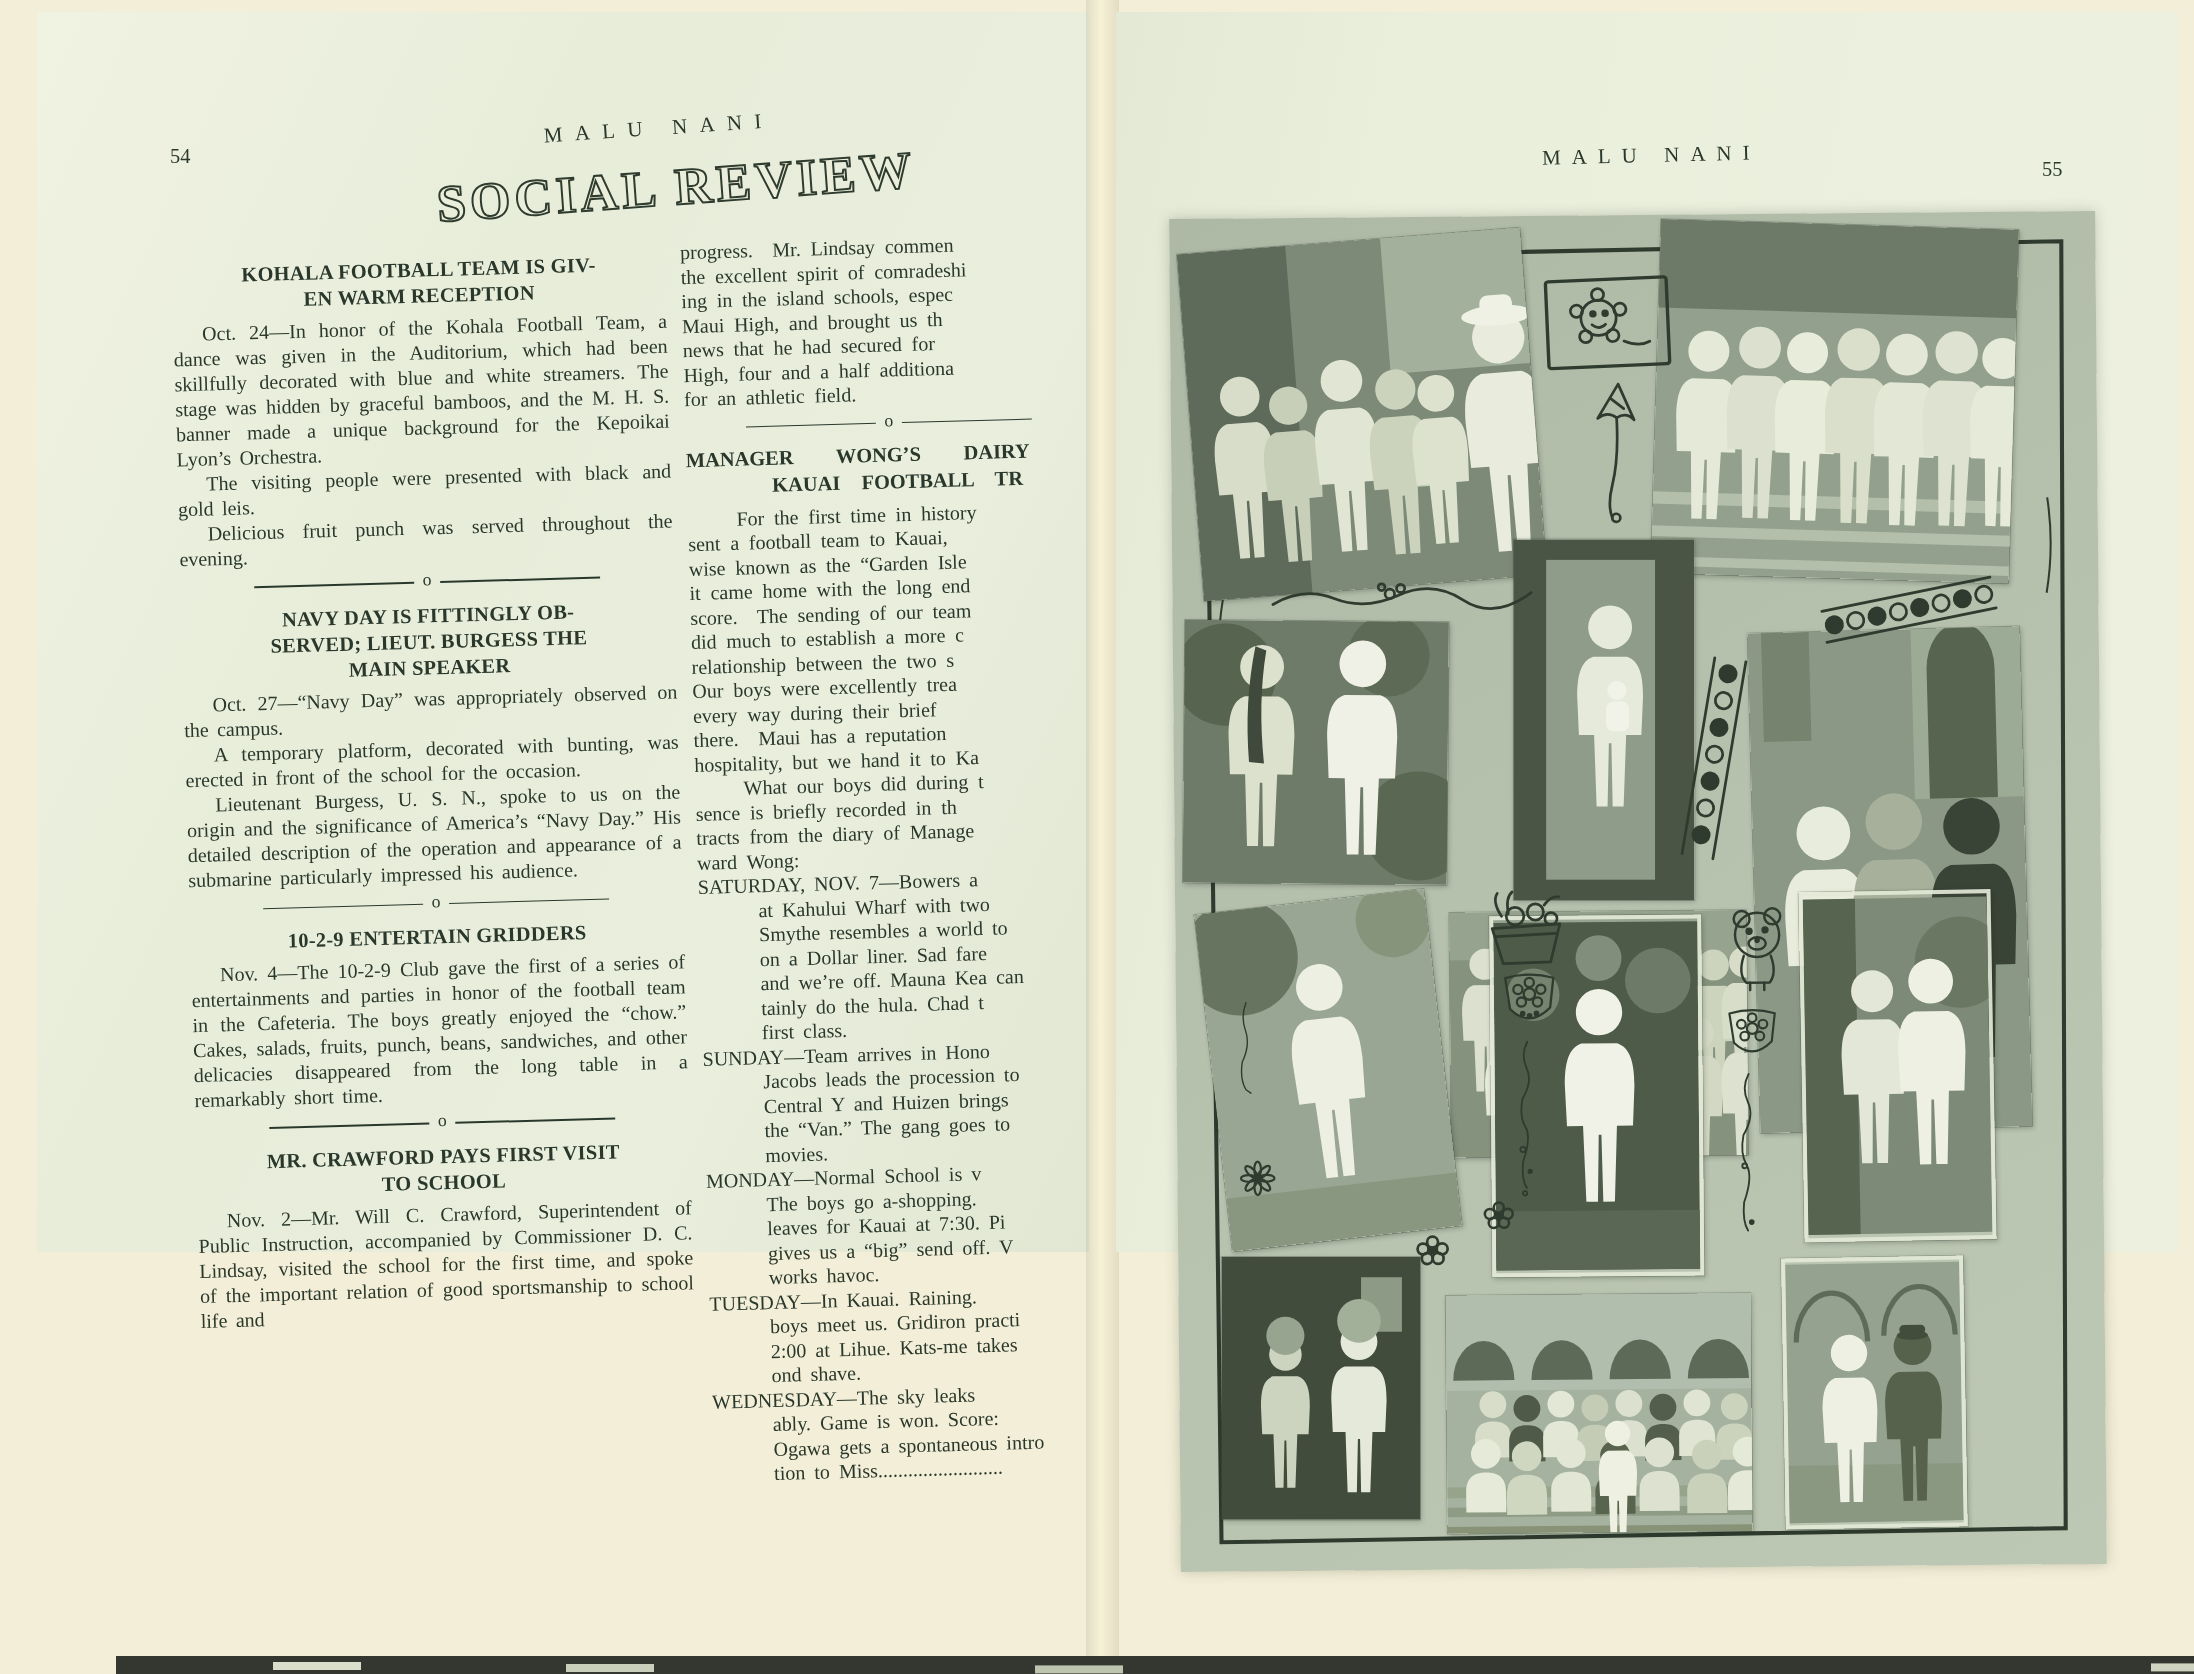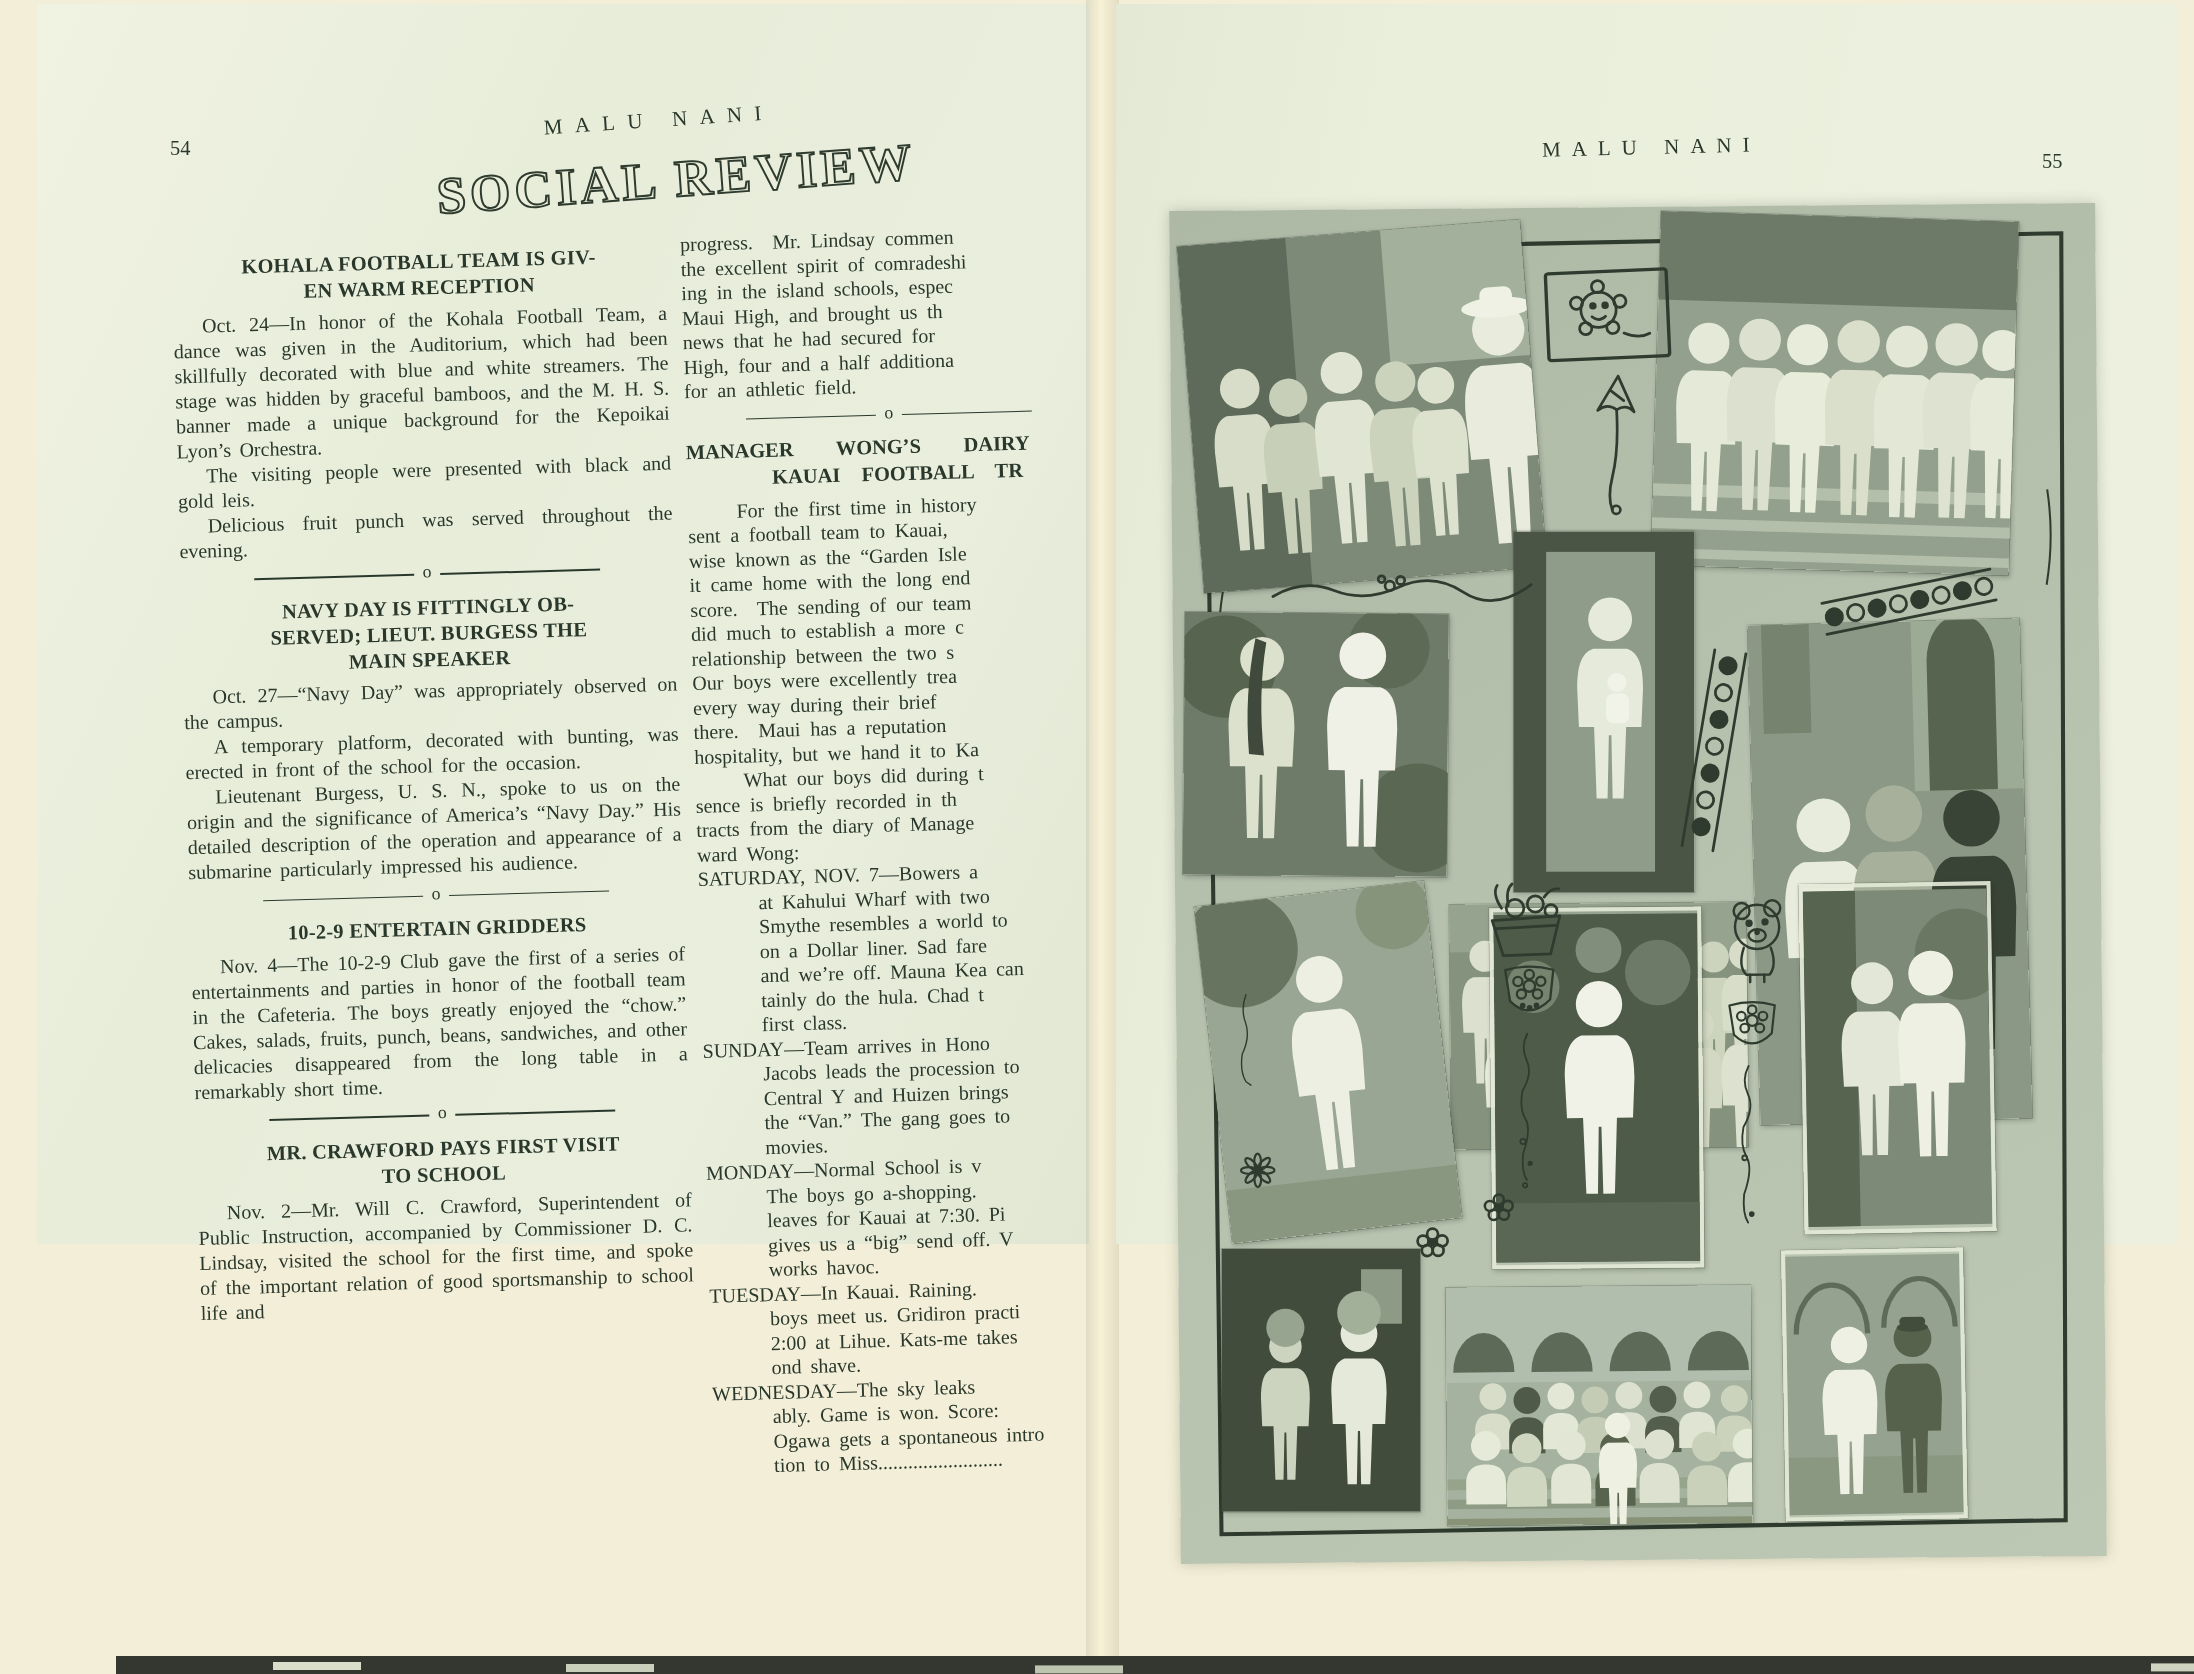--- a/index.html
+++ b/index.html
@@ -1,19 +1,19 @@
 <!DOCTYPE html>
 <html style="font-size:11px"><head>
 <meta charset="utf-8">
 <style>
   html,body{margin:0;padding:0;background:#f3eed7;width:2194px;height:1674px;overflow:hidden;}
   body{font-family:"Liberation Serif","DejaVu Serif",serif;color:#2a382c;position:relative;}
   .scan{position:absolute;inset:0;}
   
-  .page{position:absolute;top:4px;height:1240px;}
+  .page{position:absolute;top:12px;height:1240px;}
   .page-left{left:37px;width:1052px;background:linear-gradient(115deg,#f0f2e2 0%,#e8edda 35%,#e9eedd 70%,#e2e7d3 100%);}
   .page-right{left:1116px;width:1062px;background:linear-gradient(100deg,#e4e9d6 0%,#eaefdc 25%,#edf0df 100%);}
   .gutter{position:absolute;left:1086px;top:0;width:33px;height:1674px;
     background:linear-gradient(90deg,rgba(90,90,60,.12),rgba(250,245,214,.6) 45%,rgba(120,110,70,.14));}
   .bottom-strip{position:absolute;left:116px;right:0;bottom:0;height:17.7px;background:#34372f;}
   .bottom-strip::after{content:"";position:absolute;left:157px;bottom:4.1px;width:88px;height:8.2px;background:#d9ddc9;
     box-shadow:293px 2px 0 #c9cfba,762px 3.4px 0 #bec5ae,1878px 1.4px 0 #cfd4c0,1994px 4.1px 0 #b9c0aa;}
   
   .pg-num{position:absolute;font-size:20.4px;}
   .pg-num-left{left:133px;top:133px;}

